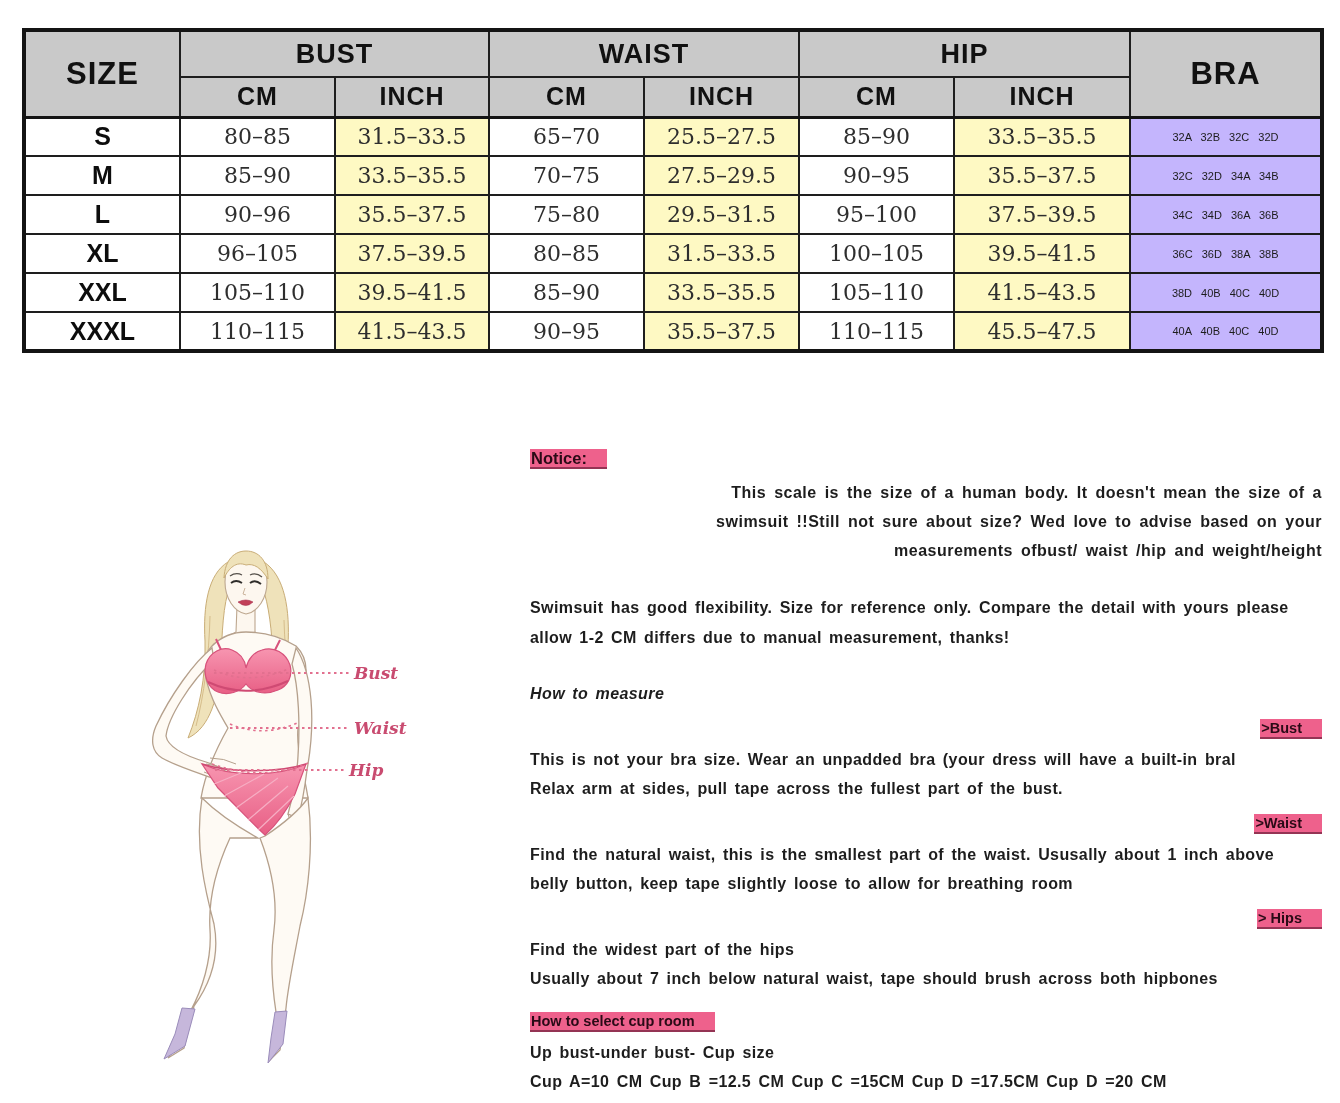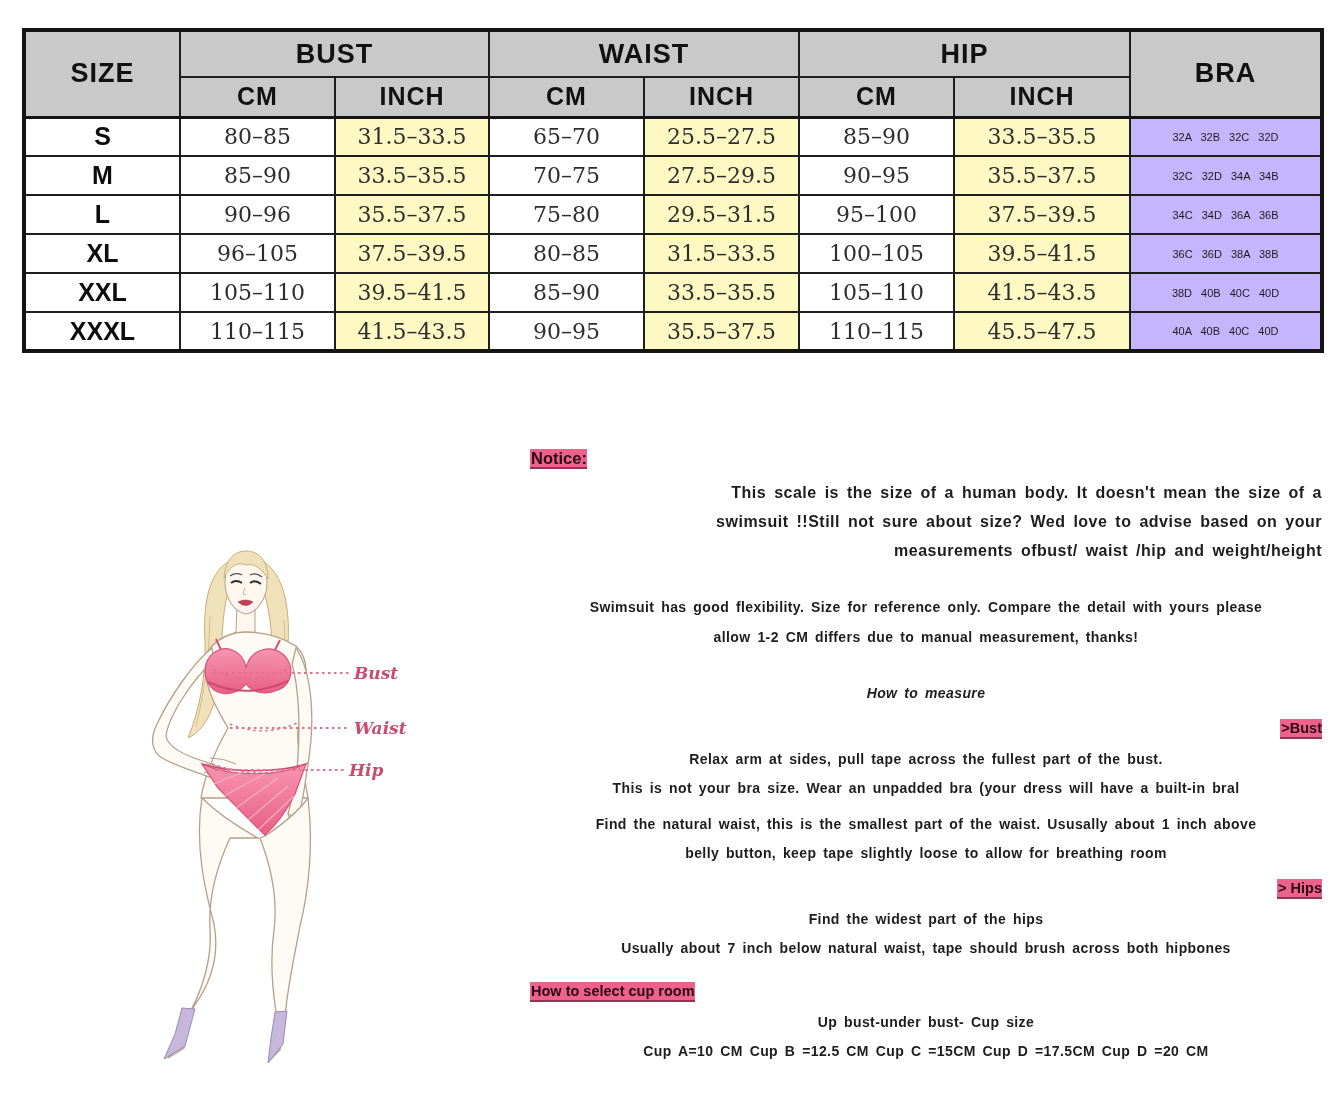--- a/index.html
+++ b/index.html
@@ -20,21 +20,21 @@
     padding:0; overflow:hidden; white-space:nowrap;
   }
   table.size-chart thead th {
     background:#c9c9c9; color:#111;
     font-family:"Liberation Sans", sans-serif; font-weight:bold;
   }
   tr.group-row { height:47px; }
   tr.sub-row   { height:40px; }
   tbody tr     { height:39px; }
   th.group-h   { font-size:27px; letter-spacing:1px; }
-  th.size-h, th.bra-h { font-size:27px; letter-spacing:1px; }
+  th.size-h, th.bra-h { font-size:31px; letter-spacing:1px; }
   th.sub-h     { font-size:25px; letter-spacing:1px; }
   tbody tr:first-child td { border-top:3px solid #141414; }
   td.size-c {
     font-family:"Liberation Sans", sans-serif; font-weight:bold;
     font-size:25px; color:#0d0d0d; background:#ffffff;
   }
   td.num-c {
     font-family:"DejaVu Serif", serif; font-size:22px; color:#2e2e2e;
     background:#ffffff;
   }
@@ -46,24 +46,24 @@
 
   
   .figure-wrap { position:absolute; left:118px; top:546px; width:310px; height:540px; }
 
   
   .text-block {
     position:absolute; left:530px; top:448px; width:792px;
     color:#1d1d1d; font-weight:bold;
   }
   .t16 { font-size:16px; line-height:29px; letter-spacing:.5px; word-spacing:3px; }
-  .t14 { font-size:14px; line-height:29.5px; letter-spacing:.4px; word-spacing:2.5px;text-align:center; }
+  .t14 { font-size:16px; line-height:29.5px; letter-spacing:.4px; word-spacing:2.5px; }
   .hl {
     display:inline-block; background:var(--hl,#ee618c); color:#2a0a16;
-    padding:0 0 0 1px; border-bottom:2px solid rgba(74,16,38,.55);
+    padding:0 20px 0 1px; border-bottom:2px solid rgba(74,16,38,.55);
     line-height:18px;
   }
   .hl16 { font-size:16.5px; }
   .hl14 { font-size:14.5px; }
   .marker-row { height:22px; line-height:22px; }
   .mt8  { margin-top:8px;text-align:right; }  .mt6  { margin-top:6px; }
   .mt27 { margin-top:27px;font-style:italic; } .mt28 { margin-top:28px; }
   .mt16 { margin-top:16px; }
 </style>
 </head>
@@ -261,24 +261,27 @@
       <div>Swimsuit has good flexibility. Size for reference only. Compare the detail with yours please</div>
       <div>allow 1-2 CM differs due to manual measurement, thanks!</div>
     </div>
 
     <div class="t14 mt27">How to measure</div>
 
     <div class="marker-row mt8">
       <span class="hl hl14">&gt;Bust</span>
     </div>
     <div class="t14 mt6">
+      <div>This is not your bra size. Wear an unpadded bra (your dress will have a built-in bral</div>
       <div>Relax arm at sides, pull tape across the fullest part of the bust.</div>
-      <div>This is not your bra size. Wear an unpadded bra (your dress will have a built-in bral</div>
-    </div>
-
+    </div>
+
+    <div class="marker-row mt8">
+      <span class="hl hl14">&gt;Waist</span>
+    </div>
     <div class="t14 mt6">
       <div>Find the natural waist, this is the smallest part of the waist. Ususally about 1 inch above</div>
       <div>belly button, keep tape slightly loose to allow for breathing room</div>
     </div>
 
     <div class="marker-row mt8">
       <span class="hl hl14">&gt; Hips</span>
     </div>
     <div class="t14 mt6">
       <div>Find the widest part of the hips</div>

